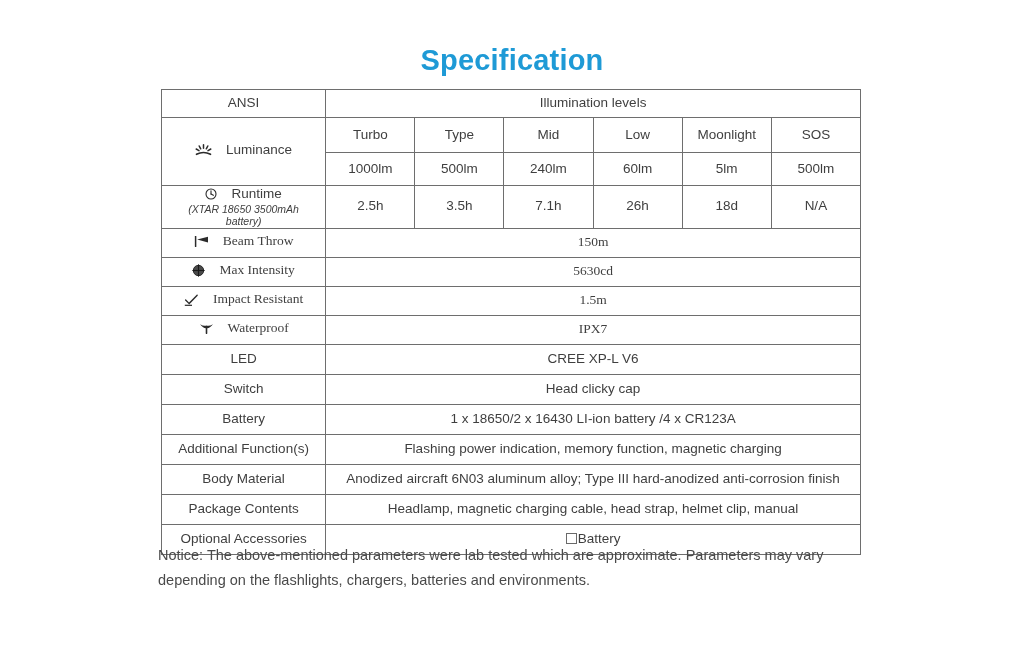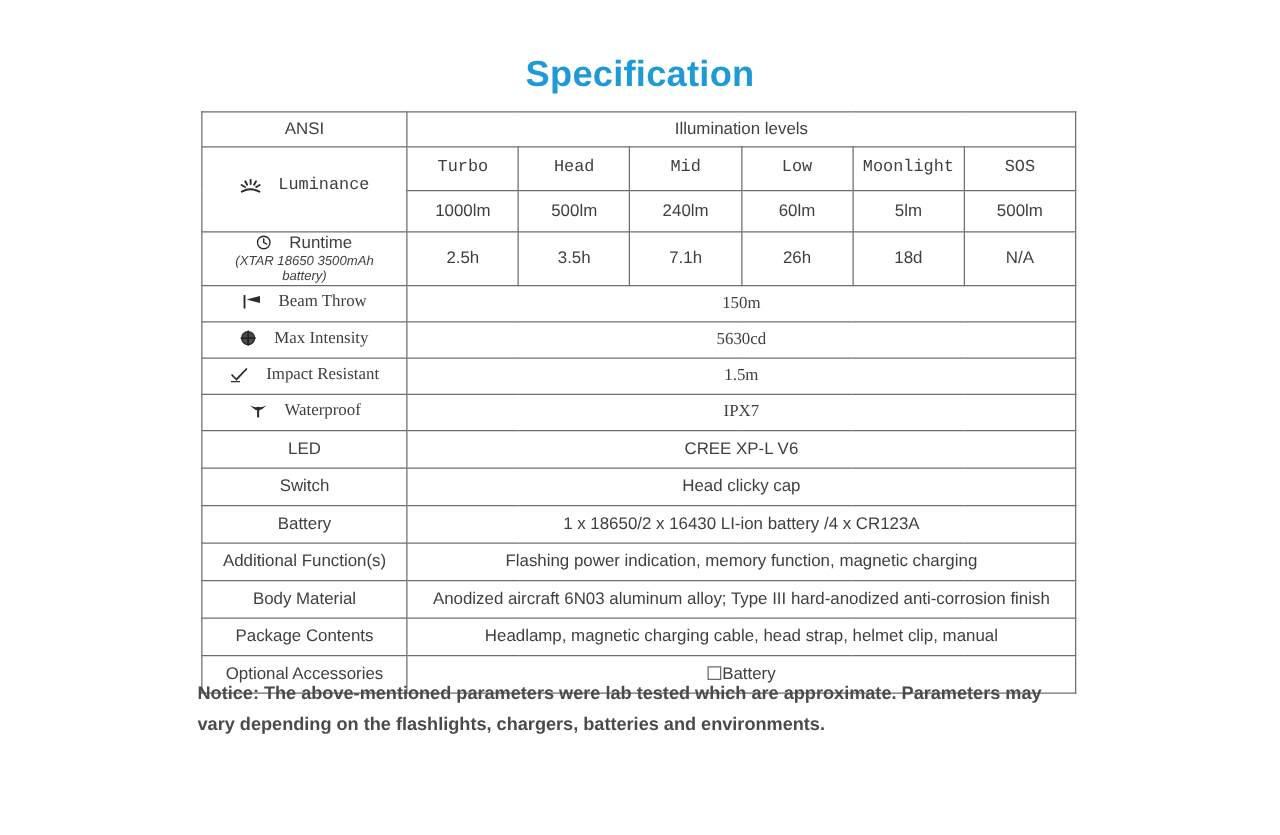--- a/index.html
+++ b/index.html
@@ -53,21 +53,21 @@
     background: #ffffff;
   }
   .label-cell {
     width: 164px;
   }
   .mode-cell {
     width: 89px;
   }
 
   .r-ansi td { height: 27px; }
-  .r-lum-head td { height: 34px; font-family: Liberation Mono, monospace; }
+  .r-lum-head td { height: 34px; }
   .r-lum-val td { height: 32px; }
   .r-runtime td { height: 40px; }
   .r-single td { height: 28px; font-family: Liberation Serif, serif; }
   .r-wide td { height: 29px; }
 
   .runtime-sub {
     font-size: 10.5px;
     display: block;
     line-height: 1.12;
     font-style: italic;
@@ -102,21 +102,20 @@
   
   .notice {
     position: absolute;
     left: 158px;
     top: 543px;
     width: 706px;
     font-size: 14.5px;
     line-height: 1.72;
     color: #4a4a4a;
     text-align: left;
-    font-weight: bold;
   }
 </style>
 </head>
 <body>
 
 <div class="page">
 
   <div class="title">Specification</div>
 
   <table class="spec-table">
@@ -148,21 +147,21 @@
                   <line x1="1.2" y1="5.0" x2="4.0" y2="6.6"></line>
                   <line x1="15.8" y1="5.0" x2="13.0" y2="6.6"></line>
                 </g>
                 <path d="M1.5 10.3 Q8.5 6.6 15.5 10.3" fill="none" stroke="#2b2b2b" stroke-width="1.6" stroke-linecap="round"></path>
               </svg>
             </span>
             <span>Luminance</span>
           </span>
         </td>
         <td>Turbo</td>
-        <td>Head</td>
+        <td>Type</td>
         <td>Mid</td>
         <td>Low</td>
         <td>Moonlight</td>
         <td>SOS</td>
       </tr>
 
       <tr class="r-lum-val">
         <td>1000lm</td>
         <td>500lm</td>
         <td>240lm</td>

